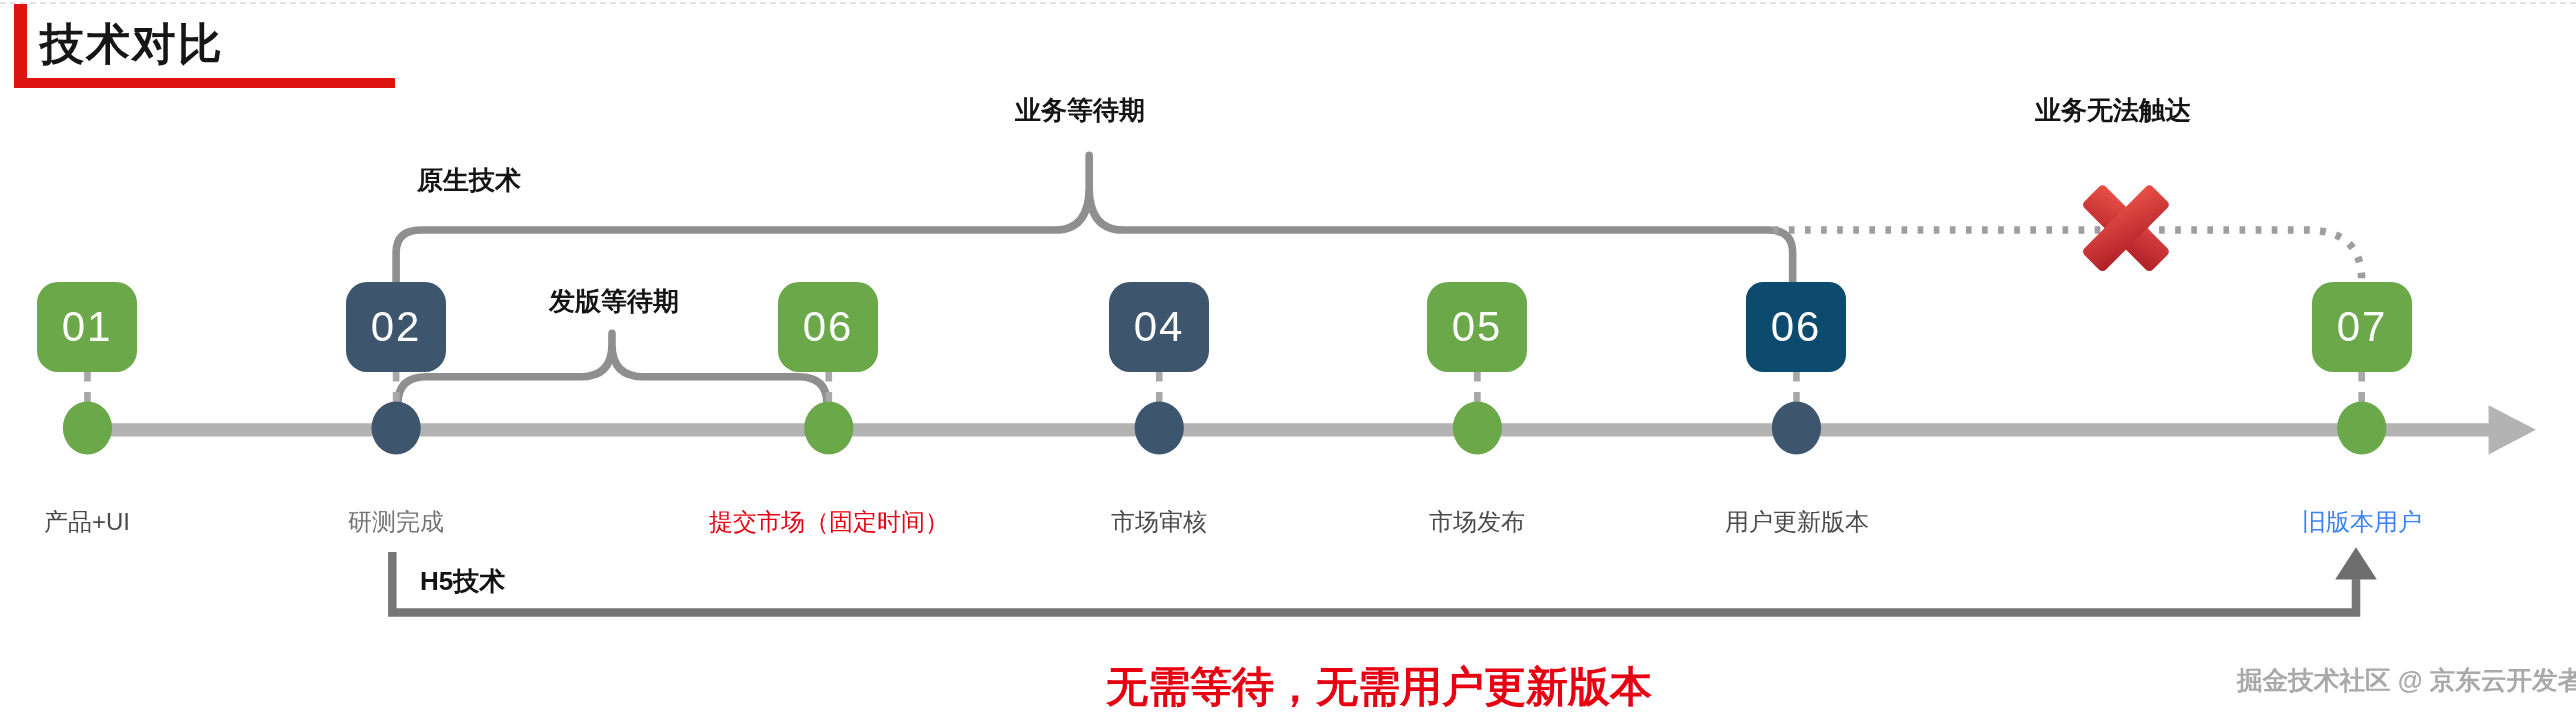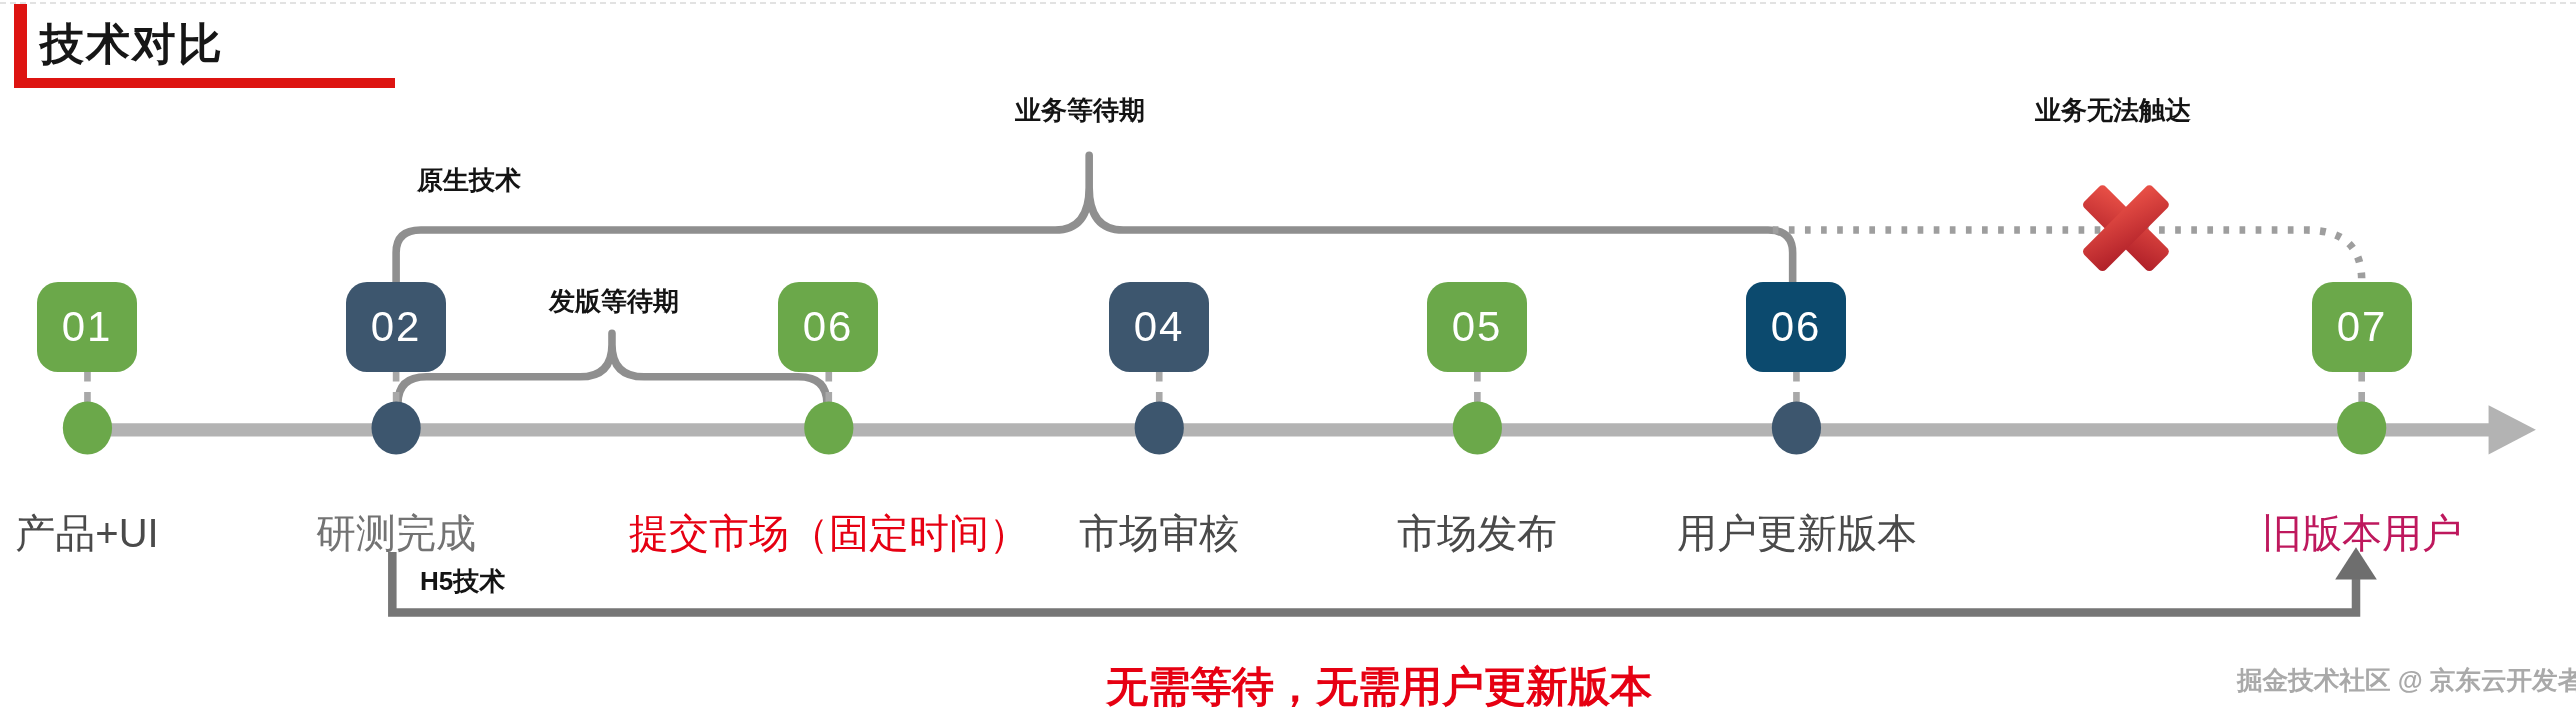--- a/index.html
+++ b/index.html
@@ -11,21 +11,21 @@
   
   .title-bar{left:14px;top:3.8px;width:13.3px;height:83px;}
   .title-underline{left:14px;top:78px;width:381px;height:9.5px;}
   .page-title{left:40px;top:15px;font-size:44px;font-weight:bold;color:#161616;letter-spacing:1.9px;white-space:nowrap;}
   
   svg.layer{position:absolute;left:0;top:0;}
   
   .badge{width:100px;height:90px;border-radius:21px;top:282px;display:flex;align-items:center;justify-content:center;
          color:#ffffff;font-size:42px;letter-spacing:1.9px;}
   
-  .node-label{top:506px;font-size:40px;font-weight:500;white-space:nowrap;transform:translateX(-50%);}
+  .node-label{top:506px;font-size:24px;font-weight:500;white-space:nowrap;transform:translateX(-50%);}
   
   .ann{font-weight:bold;color:#141414;font-size:26px;white-space:nowrap;}
   .ann.centered{transform:translateX(-50%);}
   .red-note{font-size:42px;font-weight:bold;transform:translateX(-50%);white-space:nowrap;}
   .watermark{font-size:25.6px;font-weight:600;color:#a9a9a9;text-shadow:0.9px 0.9px 0 #ffffff;white-space:nowrap;}
 </style>
 </head>
 <body>
 
 <div class="abs top-divider"></div>
@@ -101,21 +101,21 @@
 <div class="abs badge" style="left: 2312px; background: rgb(107, 168, 74);">
     <span>07</span>
   </div>
 
 <div class="abs node-label" style="left: 87px; color: rgb(74, 74, 74);">产品+UI</div>
 <div class="abs node-label" style="left: 396px; color: #737373;">研测完成</div>
 <div class="abs node-label" style="left: 829px; color: rgb(230, 0, 18); text-align: center;">提交市场（固定时间）</div>
 <div class="abs node-label" style="left: 1159px; color: rgb(74, 74, 74); text-align: center;">市场审核</div>
 <div class="abs node-label" style="left: 1477px; color: rgb(74, 74, 74);">市场发布</div>
 <div class="abs node-label" style="left: 1797px; color: rgb(74, 74, 74);">用户更新版本</div>
-<div class="abs node-label" style="left: 2362px; color: #be185d;">旧版本用户</div>
+<div class="abs node-label" style="left: 2362px; color: #3b82f6;">旧版本用户</div>
 
 <div class="abs ann" style="left:417px;top:163px;">原生技术</div>
 <div class="abs ann centered" style="left:614px;top:284px;">发版等待期</div>
 <div class="abs ann centered" style="left:1080px;top:93px;">业务等待期</div>
 <div class="abs ann centered" style="left:2113px;top:93px;">业务无法触达</div>
 <div class="abs ann" style="left:420px;top:564px;">H5技术</div>
 <div class="abs red-note" style="left: 1379px; top: 659px; color: rgb(230, 0, 18);">无需等待，无需用户更新版本</div>
 
 <div class="abs watermark" style="left:2237px;top:663px;">掘金技术社区 @ 京东云开发者</div>
 

